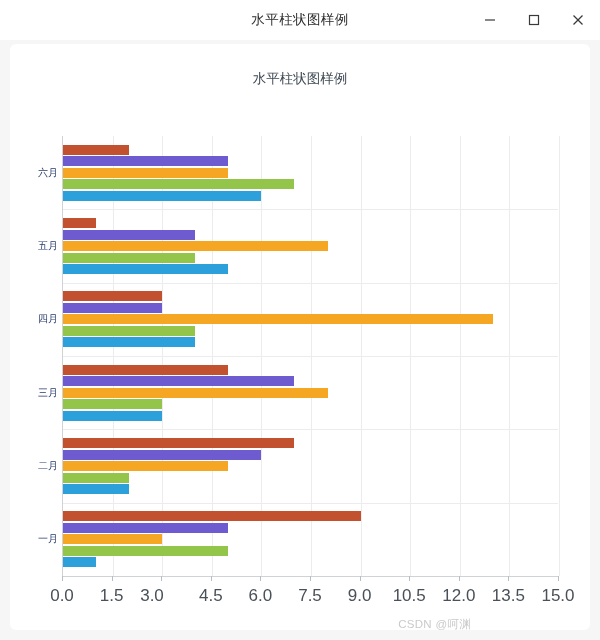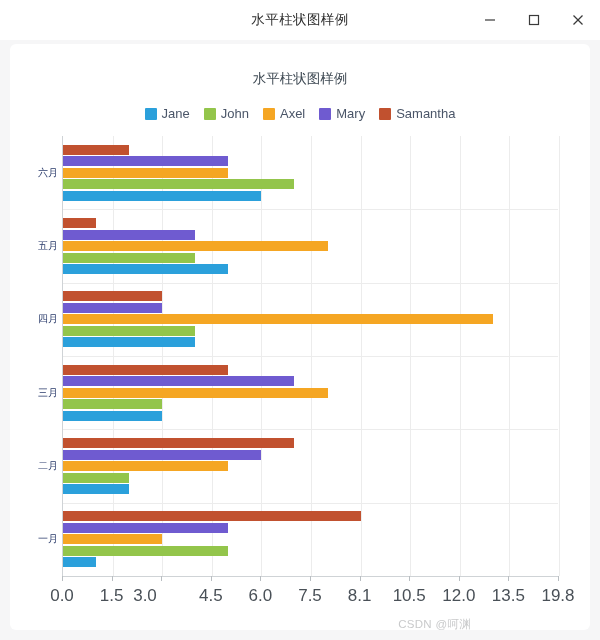--- a/index.html
+++ b/index.html
@@ -148,42 +148,20 @@
           <line x1="10.5" y1="1.5" x2="1.5" y2="10.5" stroke="#3a3a3a" stroke-width="1.2"></line>
         </svg>
       </div>
     </div>
   </div>
 
   <div class="card">
 
     <div class="chart-title">水平柱状图样例</div>
 
-    <div class="legend" id="legend">
-        <div class="legend-item">
-          <span class="legend-swatch" style="background: rgb(43, 160, 219);"></span>
-          <span class="legend-label">Jane</span>
-        </div>
-        <div class="legend-item">
-          <span class="legend-swatch" style="background: rgb(147, 197, 75);"></span>
-          <span class="legend-label">John</span>
-        </div>
-        <div class="legend-item">
-          <span class="legend-swatch" style="background: rgb(245, 166, 35);"></span>
-          <span class="legend-label">Axel</span>
-        </div>
-        <div class="legend-item">
-          <span class="legend-swatch" style="background: rgb(111, 91, 208);"></span>
-          <span class="legend-label">Mary</span>
-        </div>
-        <div class="legend-item">
-          <span class="legend-swatch" style="background: rgb(193, 81, 47);"></span>
-          <span class="legend-label">Samantha</span>
-        </div>
-      </div>
 
     <div class="plot-wrap">
       <div class="ylabels" id="ylabels">
           <div class="ylabel" style="top: 403.333px;">一月</div>
           <div class="ylabel" style="top: 330px;">二月</div>
           <div class="ylabel" style="top: 256.667px; text-align: center;">三月</div>
           <div class="ylabel" style="top: 183.333px;">四月</div>
           <div class="ylabel" style="top: 110px;">五月</div>
           <div class="ylabel" style="top: 36.6667px;">六月</div>
         </div>
@@ -234,35 +212,35 @@
           <div class="bar" title="Mary 六月: 5" style="left: 0px; width: 165.333px; top: 20.1667px; background: rgb(111, 91, 208);"></div>
           <div class="bar" title="Samantha 六月: 2" style="left: 0px; width: 66.1333px; top: 8.66667px; background: rgb(193, 81, 47);"></div>
         </div>
       <div class="axis-bottom"></div>
       <div id="xaxis">
           <div class="tick" style="left: 0px;"></div>
           <div class="xlabel" style="left: 0px;">0.0</div>
           <div class="tick" style="left: 49.6px;"></div>
           <div class="xlabel" style="left: 49.6px;">1.5</div>
           <div class="tick" style="left: 99.2px;"></div>
-          <div class="xlabel" style="left: 83px;">3.0</div>
+          <div class="xlabel" style="left: 90px;">3.0</div>
           <div class="tick" style="left: 148.8px;"></div>
           <div class="xlabel" style="left: 148.8px;">4.5</div>
           <div class="tick" style="left: 198.4px;"></div>
           <div class="xlabel" style="left: 198.4px;">6.0</div>
           <div class="tick" style="left: 248px;"></div>
           <div class="xlabel" style="left: 248px;">7.5</div>
           <div class="tick" style="left: 297.6px;"></div>
-          <div class="xlabel" style="left: 297.6px;">8.1</div>
+          <div class="xlabel" style="left: 297.6px;">9.0</div>
           <div class="tick" style="left: 347.2px;"></div>
           <div class="xlabel" style="left: 347.2px;">10.5</div>
           <div class="tick" style="left: 396.8px;"></div>
           <div class="xlabel" style="left: 396.8px;">12.0</div>
           <div class="tick" style="left: 446.4px;"></div>
           <div class="xlabel" style="left: 446.4px;">13.5</div>
           <div class="tick" style="left: 496px;"></div>
-          <div class="xlabel" style="left: 496px;">19.8</div>
+          <div class="xlabel" style="left: 496px;">15.0</div>
         </div>
     </div>
   </div>
 
   <div class="watermark">CSDN @呵渊</div>
 </div>
 
 </body></html>

